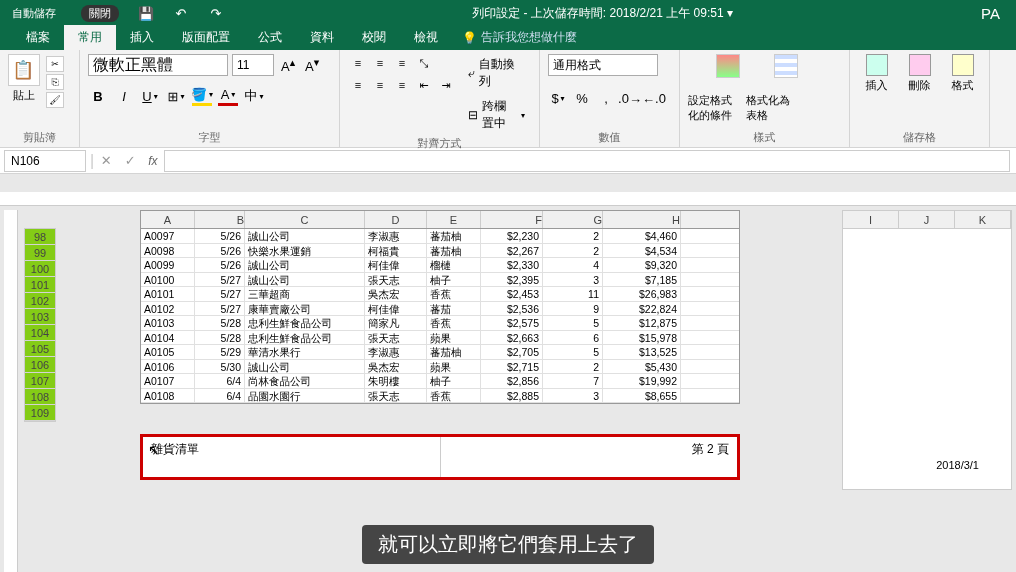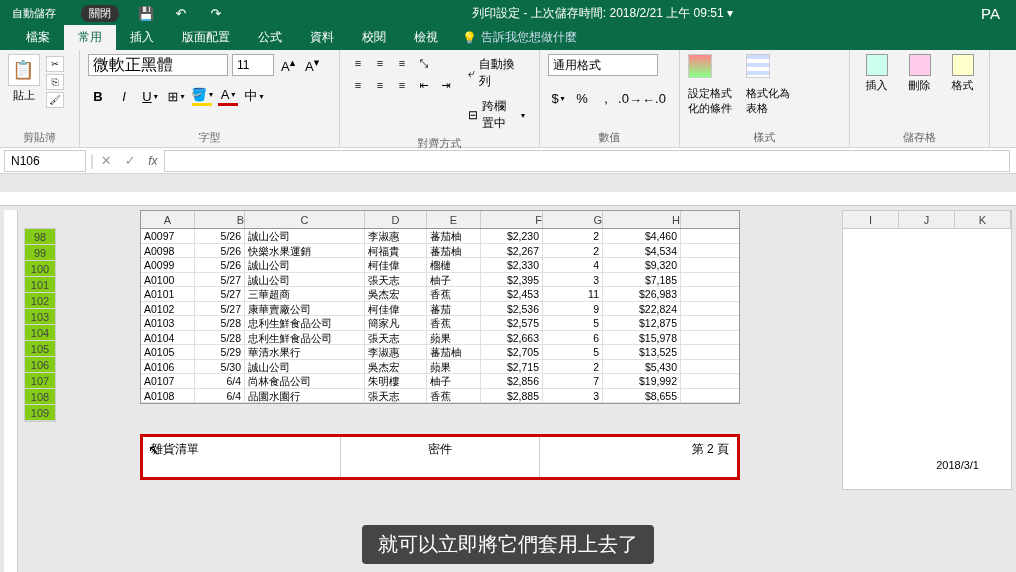--- a/index.html
+++ b/index.html
@@ -28,21 +28,21 @@
 .size-select{width:42px;height:22px;border:1px solid #ababab;background:#fff;font-size:12px;padding:0 4px}
 .aa{font-size:13px;padding:0 3px}
 .font-tools{display:flex;gap:6px;margin-top:6px;align-items:center}
 .ft-btn{width:20px;height:20px;display:flex;align-items:center;justify-content:center;font-size:13px;cursor:pointer}
 .align-col{display:flex;flex-direction:column;gap:4px}
 .align-row{display:flex;gap:2px}
 .al-btn{width:20px;height:18px;border:1px solid transparent;display:flex;align-items:center;justify-content:center;font-size:11px;cursor:pointer}
 .wrap-btn{display:flex;align-items:center;gap:4px;font-size:12px;padding:2px 6px;cursor:pointer}
 .num-select{width:110px;height:22px;border:1px solid #ababab;background:#fff;font-size:12px;padding:0 4px}
 .num-row{display:flex;gap:4px;margin-top:6px}
-.style-btn{display:flex;flex-direction:column;align-items:flex-start;width:52px;font-size:11px;cursor:pointer;gap:8px}
+.style-btn{display:flex;flex-direction:column;align-items:flex-end;width:52px;font-size:11px;cursor:pointer;gap:15px}
 .style-icon{width:24px;height:24px;border:1px solid #ccc;background:#fff}
 .cell-btn{display:flex;flex-direction:column;align-items:center;width:40px;font-size:11px;cursor:pointer;gap:2px}
 .cell-icon{width:22px;height:22px;border:1px solid #999}
 .formula-bar{height:26px;border-bottom:1px solid #d4d4d4;display:flex;align-items:center;background:#fff}
 .name-box{width:82px;height:22px;border:1px solid #ccc;margin:0 4px;padding:10px 6px;font-size:12px;background:#fff}
 .fb-btn{width:24px;height:22px;display:flex;align-items:center;justify-content:center;color:#999;font-size:13px;cursor:pointer}
 .fx-label{font-style:italic;color:#666;font-size:12px;padding:0 6px}
 .sheet-area{position:relative;height:398px;background:#e8e8e8;overflow:hidden}
 .rownums-left{position:absolute;left:24px;top:54px;width:32px;background:#fff;border:1px solid #ccc}
 .rn{height:16px;border-bottom:1px solid #d4d4d4;font-size:11px;text-align:center;line-height:16px;color:#444;background:#84cc16}
@@ -381,23 +381,20 @@
           <div class="cell cG">3</div>
           <div class="cell cH">$8,655</div>
         </div>
       </div>
   </div>
 
   <div class="footer-box">
     <div class="footer-sec">
         <span>雜貨清單</span>
       </div>
-    <div class="footer-sec mid">
-        <span>密件</span>
-      </div>
     <div class="footer-sec">
         <span>第 2 頁</span>
       </div>
   </div>
   <div class="cursor">↖</div>
 
   <div class="right-grid">
     <div class="right-headers" id="rightcols">
         <div class="rch">I</div>
         <div class="rch">J</div>

